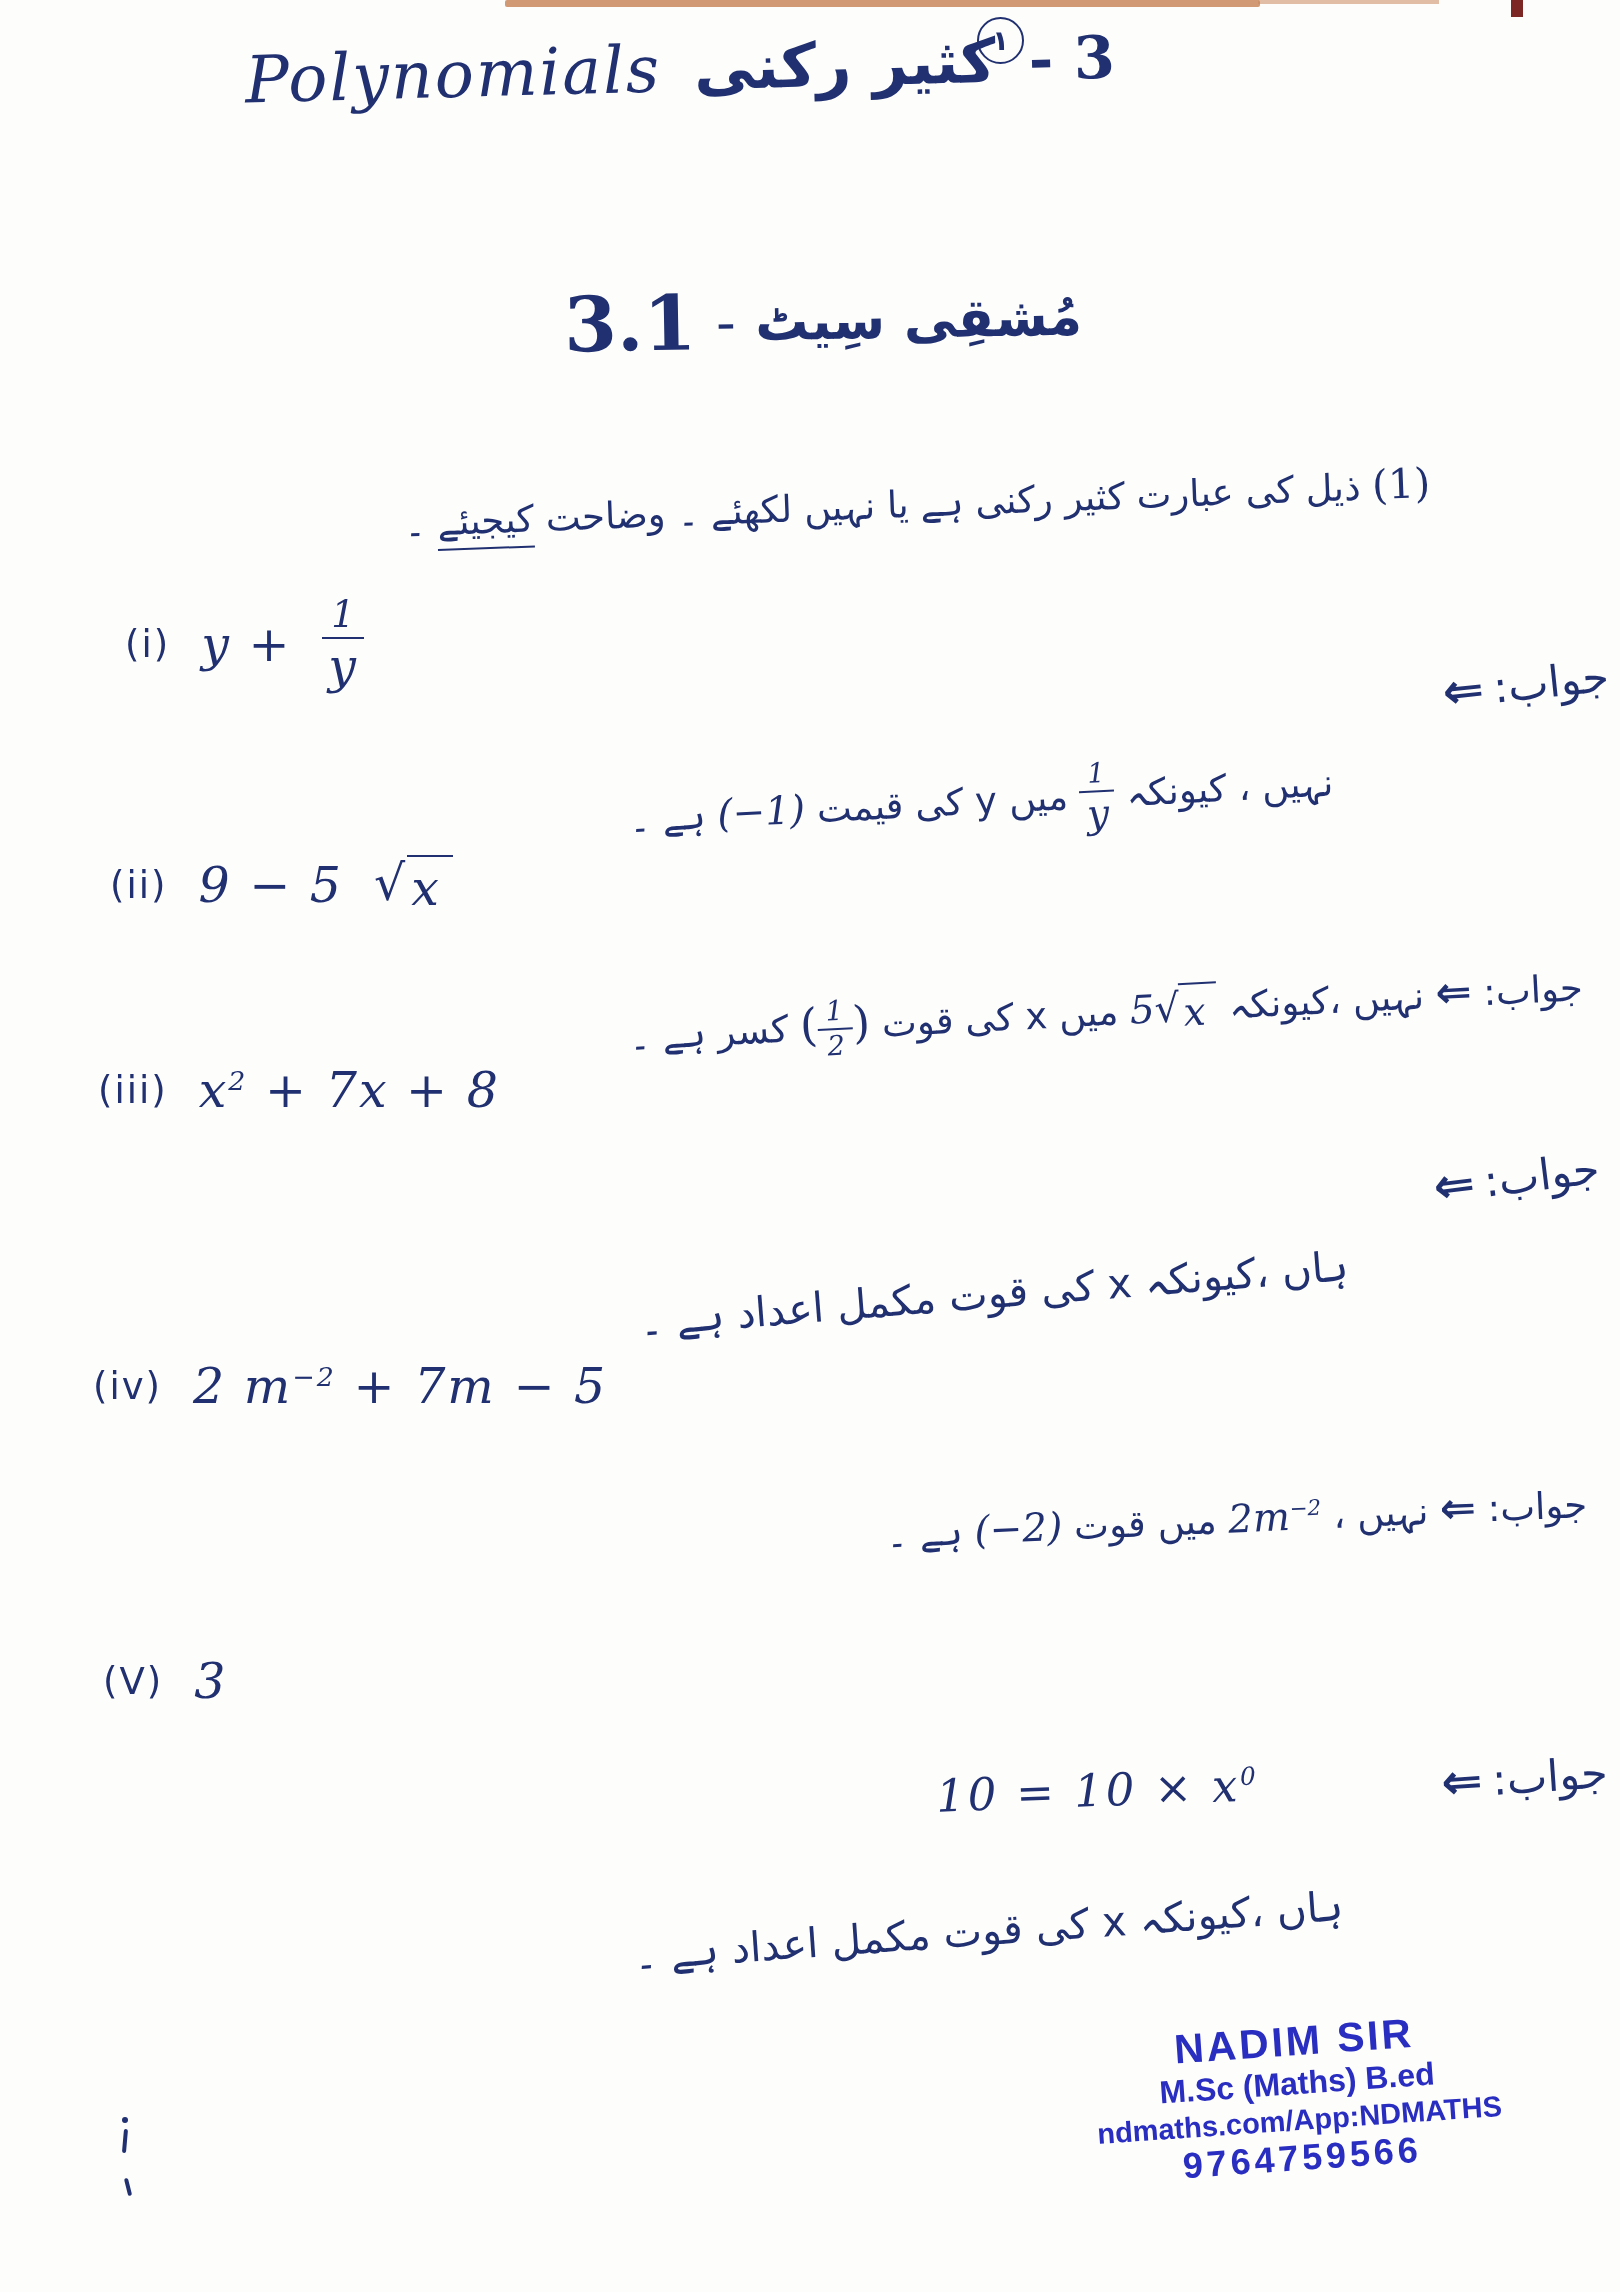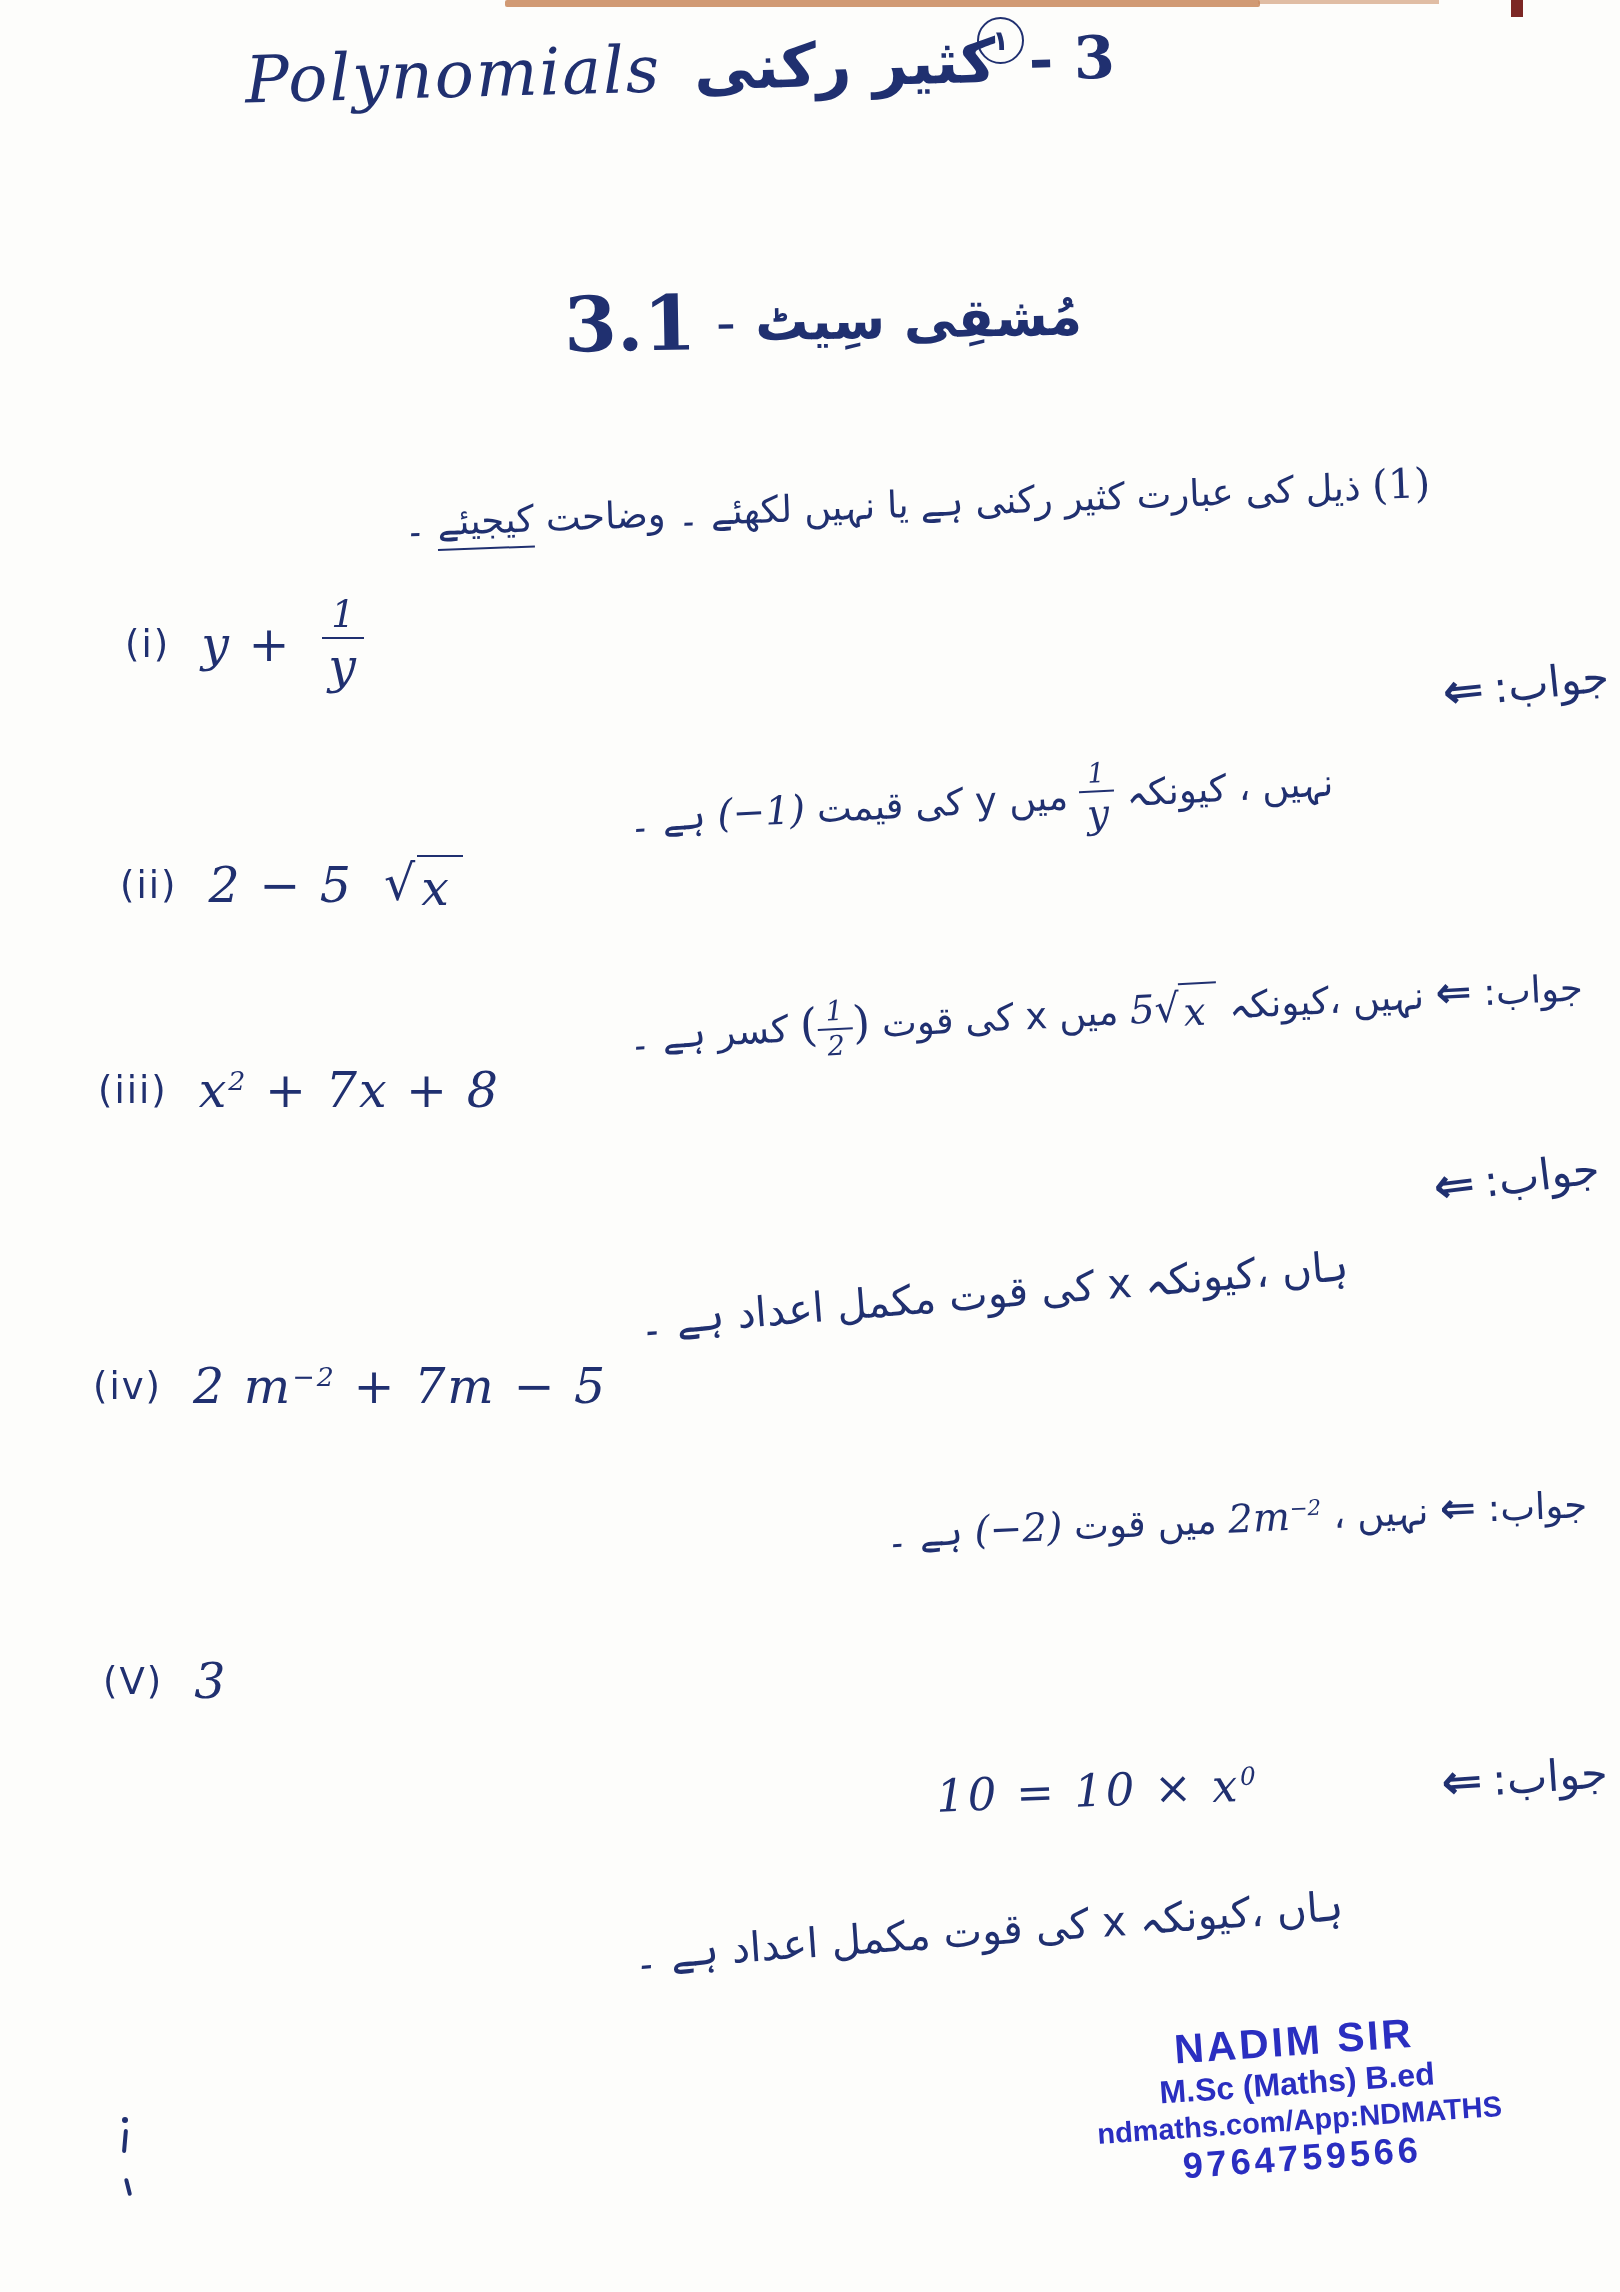--- a/index.html
+++ b/index.html
@@ -49,21 +49,21 @@
   .question{position:absolute;right:191px;top:453px;font-size:37px;white-space:nowrap;
     transform:rotate(-2.2deg);transform-origin:right top;line-height:1.5;}
   .q-no{font-family:"DejaVu Serif",serif;font-size:41px;}
   .underline{border-bottom:2.9px solid currentColor;padding-bottom:4.9px;}
   
   .item{position:absolute;display:flex;align-items:center;gap:31px;}
   .it-label{font-size:37px;letter-spacing:2px;}
   .item .math{font-size:49px;letter-spacing:2px;}
   .item .frac{font-size:37px;}
   .item-i{left:125px;top:596px;}
-  .item-ii{left:110px;top:855px;margin-left:10px;}
+  .item-ii{left:110px;top:855px;}
   .item-iii{left:98px;top:1062px;}
   .item-iv{left:93px;top:1358px;}
   .item-v{left:103px;top:1653px;}
   
   .ans-label{position:absolute;display:flex;direction:rtl;align-items:center;gap:9.8px;font-size:43px;transform-origin:right top;}
   .ans-label .arrow{font-size:49px;font-weight:600;}
   .ans-i{right:14.7px;top:647px;transform:rotate(-6deg);}
   .ans-iii{right:24.5px;top:1139px;transform:rotate(-7deg);}
   .ans-v{right:14.7px;top:1743px;transform:rotate(-4deg);}
   
@@ -148,21 +148,21 @@
       <span class="num">1</span>
       <span class="den math">y</span>
     </span>
     <span class="ur">میں y کی قیمت</span>
     <span class="ltr math">(−1)</span>
     <span class="ur">ہے ۔</span>
   </div>
 
   <div class="item item-ii">
     <span class="it-label">(ii)</span>
-    <span class="math">2 − 5</span>
+    <span class="math">9 − 5</span>
     <span class="sqrt math">
       <span class="rad-sign">√</span>
       <span class="radicand">x</span>
     </span>
   </div>
 
   <div class="explain rtl exp-ii">
     <span class="ur">جواب:</span>
     <span class="arrow">⇐</span>
     <span class="ur">نہیں ،کیونکہ</span>

